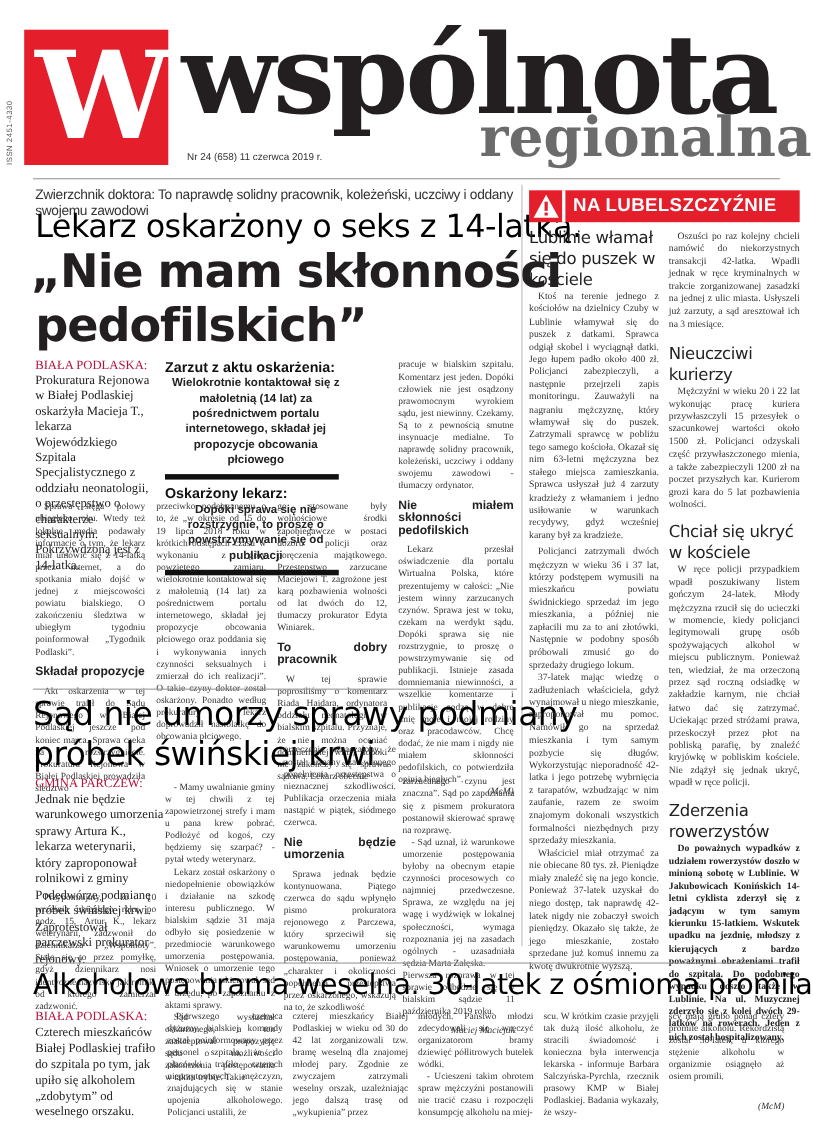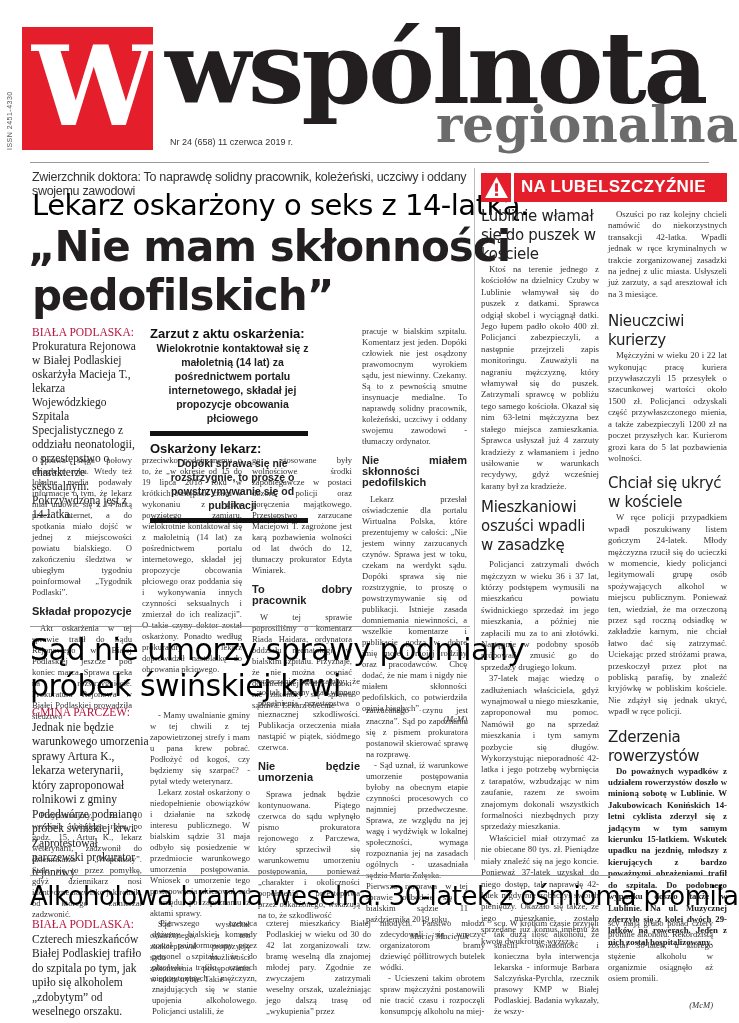--- a/index.html
+++ b/index.html
@@ -124,21 +124,20 @@
   </svg>
   <div class="banner-sep"></div>
   <div class="banner-text">NA LUBELSZCZYŹNIE</div>
 </div>
 
 <div class="abs" style="left:481px; top:205px; width:118px;">
   <div class="side-h" style="margin-top:2px;">Lublinie włamał się do puszek w kościele</div>
   <div class="side-body">
       <p>Ktoś na terenie jednego z kościołów na dzielnicy Czuby w Lublinie włamywał się do puszek z datkami. Sprawca odgiął skobel i wyciągnął datki. Jego łupem padło około 400 zł. Policjanci zabezpieczyli, a następnie przejrzeli zapis monitoringu. Zauważyli na nagraniu mężczyznę, który włamywał się do puszek. Zatrzymali sprawcę w pobliżu tego samego kościoła. Okazał się nim 63-letni mężczyzna bez stałego miejsca zamieszkania. Sprawca usłyszał już 4 zarzuty kradzieży z włamaniem i jedno usiłowanie w warunkach recydywy, gdyż wcześniej karany był za kradzieże.</p>
     </div>
-  <div class="side-h">Mieszkaniowi oszuści wpadli w zasadzkę</div>
   <div class="side-body" style="margin-top:4px;">
     <p>Policjanci zatrzymali dwóch mężczyzn w wieku 36 i 37 lat, którzy podstępem wymusili na mieszkańcu powiatu świdnickiego sprzedaż im jego mieszkania, a później nie zapłacili mu za to ani złotówki. Następnie w podobny sposób próbowali zmusić go do sprzedaży drugiego lokum.</p>
     <p>37-latek mając wiedzę o zadłużeniach właściciela, gdyż wynajmował u niego mieszkanie, zaproponował mu pomoc. Namówił go na sprzedaż mieszkania i tym samym pozbycie się długów. Wykorzystując nieporadność 42-latka i jego potrzebę wybrnięcia z tarapatów, wzbudzając w nim zaufanie, razem ze swoim znajomym dokonali wszystkich formalności niezbędnych przy sprzedaży mieszkania.</p>
     <p>Właściciel miał otrzymać za nie obiecane 80 tys. zł. Pieniądze miały znaleźć się na jego koncie. Ponieważ 37-latek uzyskał do niego dostęp, tak naprawdę 42-latek nigdy nie zobaczył swoich pieniędzy. Okazało się także, że jego mieszkanie, zostało sprzedane już komuś innemu za kwotę dwukrotnie wyższą.</p>
   </div>
 </div>
 
 <div class="abs" style="left:608px; top:209px; width:119px;">
   <div class="side-body">
       <p>Oszuści po raz kolejny chcieli namówić do niekorzystnych transakcji 42-latka. Wpadli jednak w ręce kryminalnych w trakcie zorganizowanej zasadzki na jednej z ulic miasta. Usłyszeli już zarzuty, a sąd aresztował ich na 3 miesiące.</p>

